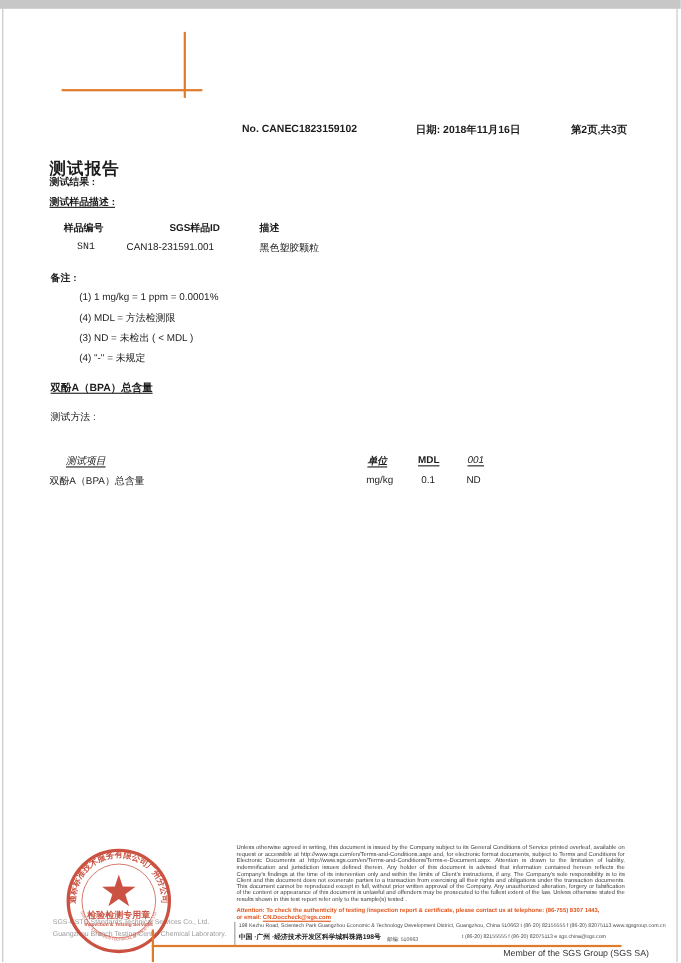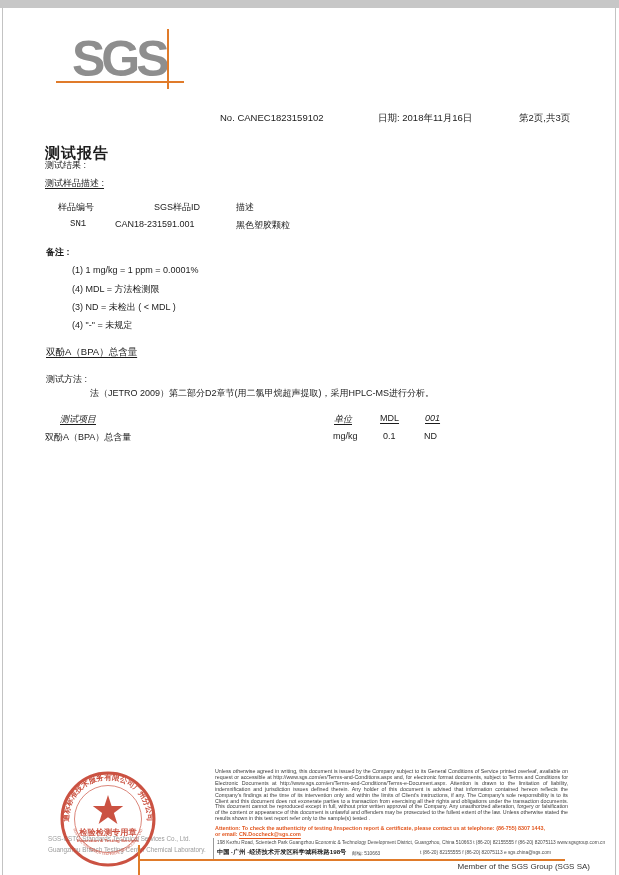--- a/index.html
+++ b/index.html
@@ -7,41 +7,40 @@
         font-family:"Liberation Sans",sans-serif;color:#1c1c1c;}
   .abs{position:absolute;white-space:nowrap;}
   .top-strip{left:0;top:0;width:619px;height:8px;background:#c7c7c7;}
   .side-border{top:8px;width:1px;height:867px;background:#c3c3c3;}
   .logo{font-size:50px;font-weight:bold;color:#8e8e8e;letter-spacing:-4px;line-height:1;}
   .hline{height:2px;background:#e07b2a;}
   .vline{width:2px;background:#e07b2a;}
   .title{font-size:15px;font-weight:bold;letter-spacing:1px;margin-top:38px;}
   .t9{font-size:9px;}
   .t95{font-size:9.5px;}
-  .bold{font-weight:normal;text-align:center;}
+  .bold{font-weight:bold;text-align:center;}
   .u{text-decoration:underline;text-underline-offset:2px;}
   .it{font-style:italic;}
   .disc{font-size:5.3px;line-height:5.9px;color:#3c3c3c;text-align:justify;white-space:normal;}
   .attn{font-size:5.4px;font-weight:bold;color:#e2571f;}
   .addr-sm{font-size:4.8px;color:#4a4a4a;}
   .addr-cn{font-size:6.2px;font-weight:bold;color:#222;}
   .company{font-size:6.3px;color:#9b9b9b;}
   .member{font-size:8px;color:#333;}
   .fbar{width:1px;background:#999;}
 </style>
 </head>
 <body>
 
 <div class="page">
 
   <div class="abs top-strip"></div>
   <div class="abs side-border" style="left:2px;"></div>
   <div class="abs side-border" style="left:615px;"></div>
 
-  <div class="abs logo" style="left:72px;top:34px;">SGS</div>
   <div class="abs hline" style="left:56px;top:81px;width:128px;"></div>
   <div class="abs vline" style="left:167px;top:29px;height:60px;"></div>
 
   <div class="abs title" style="left:45px;top:106px;">测试报告</div>
   <div class="abs t95 bold" style="left:220px;top:112px;">No. CANEC1823159102</div>
   <div class="abs t95 bold" style="left:378px;top:112px;">日期: 2018年11月16日</div>
   <div class="abs t95 bold" style="left:519px;top:112px;">第2页,共3页</div>
 
   <div class="abs t9 bold" style="left:45px;top:159px;">测试结果 :</div>
   <div class="abs t9 bold u" style="left:45px;top:177px;">测试样品描述 :</div>
@@ -54,21 +53,20 @@
   <div class="abs t9" style="left:236px;top:219px;">黑色塑胶颗粒</div>
 
   <div class="abs t9" style="left:46px;top:246px;font-weight:bold;">备注 :</div>
   <div class="abs t9" style="left:72px;top:265px;">(1) 1 mg/kg = 1 ppm = 0.0001%</div>
   <div class="abs t9" style="left:72px;top:283px;">(4) MDL = 方法检测限</div>
   <div class="abs t9" style="left:72px;top:301px;">(3) ND = 未检出 ( &lt; MDL )</div>
   <div class="abs t9" style="left:72px;top:319px;">(4) "-" = 未规定</div>
 
   <div class="abs t95 bold u" style="left:46px;top:346px;">双酚A（BPA）总含量</div>
   <div class="abs t9" style="left:46px;top:373px;">测试方法 :</div>
-  <div class="abs t9" style="left:90px;top:387px;">法（JETRO 2009）第二部分D2章节(用二氯甲烷超声提取)，采用HPLC-MS进行分析。</div>
 
   <div class="abs t9 it u" style="left:60px;top:413px;">测试项目</div>
   <div class="abs t9 it bold u" style="left:334px;top:413px;">单位</div>
   <div class="abs t9 bold u" style="left:380px;top:413px;">MDL</div>
   <div class="abs t9 it u" style="left:425px;top:413px;">001</div>
   <div class="abs t9" style="left:45px;top:431px;">双酚A（BPA）总含量</div>
   <div class="abs t9" style="left:333px;top:431px;">mg/kg</div>
   <div class="abs t9" style="left:383px;top:431px;">0.1</div>
   <div class="abs t9" style="left:424px;top:431px;">ND</div>
 

